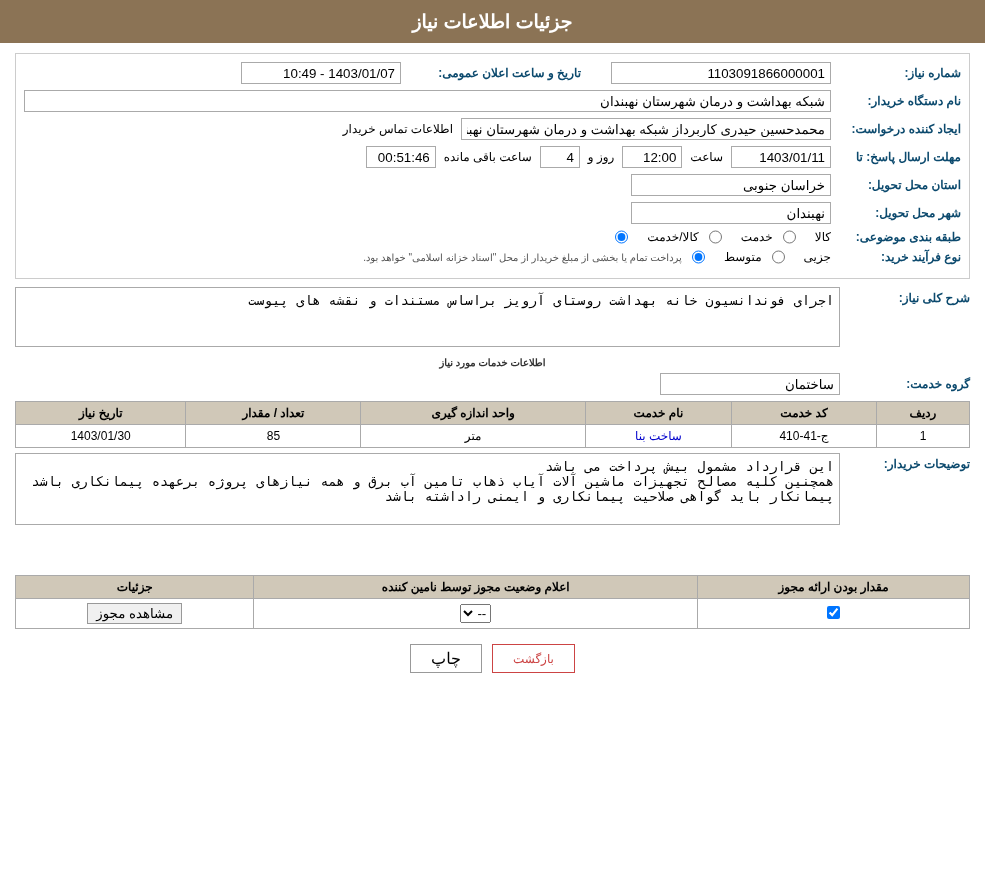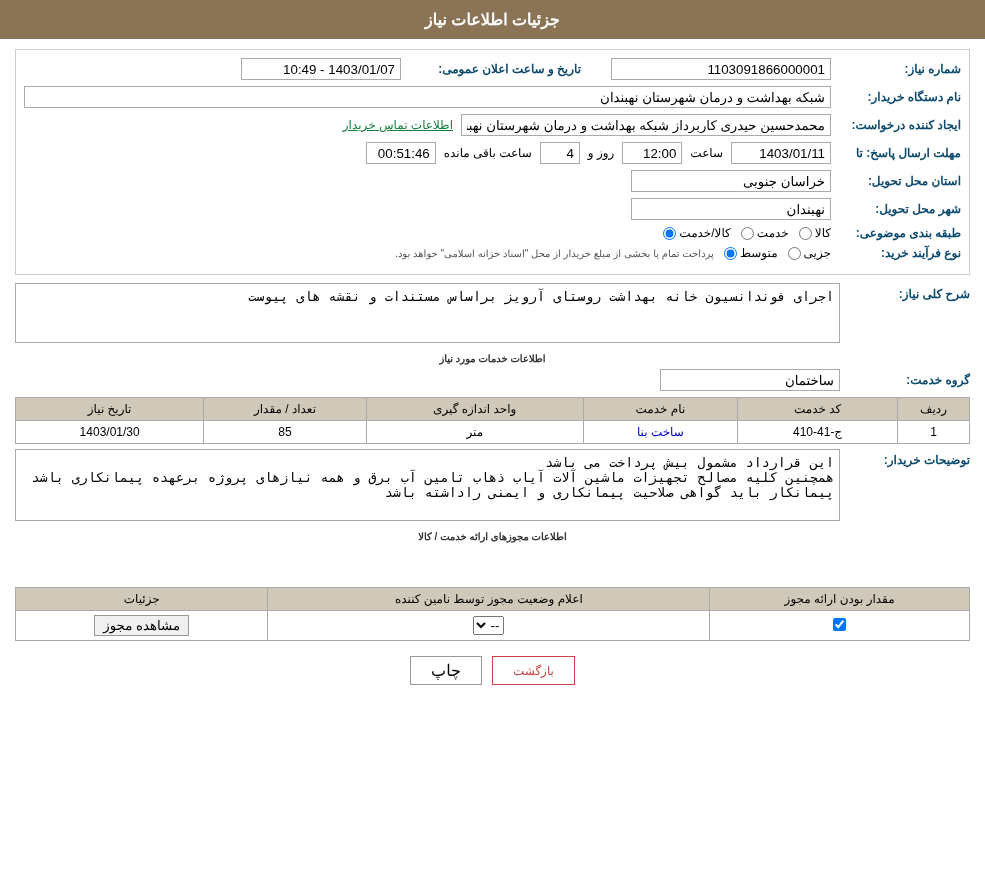--- a/index.html
+++ b/index.html
@@ -13,21 +13,21 @@
       width: 985px;
       margin: 0 auto;
       background: #fff;
       min-height: 875px;
     }
     .header-bar {
       background: #8B7355;
       color: white;
       text-align: center;
       padding: 10px;
-      font-size: 16px;
+      font-size: 19px;
       font-weight: bold;
     }
     .content {
       padding: 10px 15px;
     }
     .form-section {
       border: 1px solid #ccc;
       padding: 8px;
       margin-bottom: 8px;
     }
@@ -63,52 +63,50 @@
       margin: 10px 0 5px;
     }
     table {
       width: 100%;
       border-collapse: collapse;
       margin-bottom: 5px;
     }
     th {
       background: #d0c8b8;
       border: 1px solid #aaa;
-      padding: 4px 0;
-      text-align: center;
-      font-weight: normal;
+      padding: 4px 6px;
+      text-align: center;
+      font-weight: bold;
     }
     td {
       border: 1px solid #aaa;
       padding: 4px 6px;
       text-align: center;
     }
     td.link-text { color: #0000cc; cursor: pointer; }
     .radio-group {
       display: flex;
       align-items: center;
       gap: 10px;
     }
     .radio-item {
       display: flex;
-      align-items: center;
-      gap: 3px;
+      gap: 19px;
     }
     .notes-box {
       border: 1px solid #aaa;
       padding: 5px;
       min-height: 60px;
       text-align: right;
       direction: rtl;
       width: 100%;
       resize: none;
     }
     .blue-link {
-      color: #15803d;
-      text-decoration: underline;
+      color: #000000;
       cursor: pointer;
     }
     .checkbox-cell {
       text-align: center;
     }
     .view-btn {
       background: #f0f0f0;
       border: 1px solid #999;
       padding: 2px 8px;
       cursor: pointer;
@@ -266,21 +264,20 @@
       </tbody>
     </table>
 
     <div class="form-row" style="align-items: flex-start; margin-bottom: 10px;">
       <span class="label-cell" style="padding-top:4px;">توضیحات خریدار:</span>
       <textarea class="notes-box" rows="4" readonly="" style="">این قرارداد مشمول بیش پرداخت می باشد
 همچنین کلیه مصالح تجهیزات ماشین آلات آیاب ذهاب تامین آب برق و همه نیازهای پروژه برعهده پیمانکاری باشد
 پیمانکار باید گواهی صلاحیت پیمانکاری و ایمنی راداشته باشد</textarea>
     </div>
 
-    <div class="section-title-2">اطلاعات مجوزهای ارائه خدمت / کالا</div>
 
     <div style="height:40px;"></div>
 
     <table>
       <thead>
         <tr>
           <th>مقدار بودن ارائه مجوز</th>
           <th>اعلام وضعیت مجوز توسط نامین کننده</th>
           <th>جزئیات</th>
         </tr>

